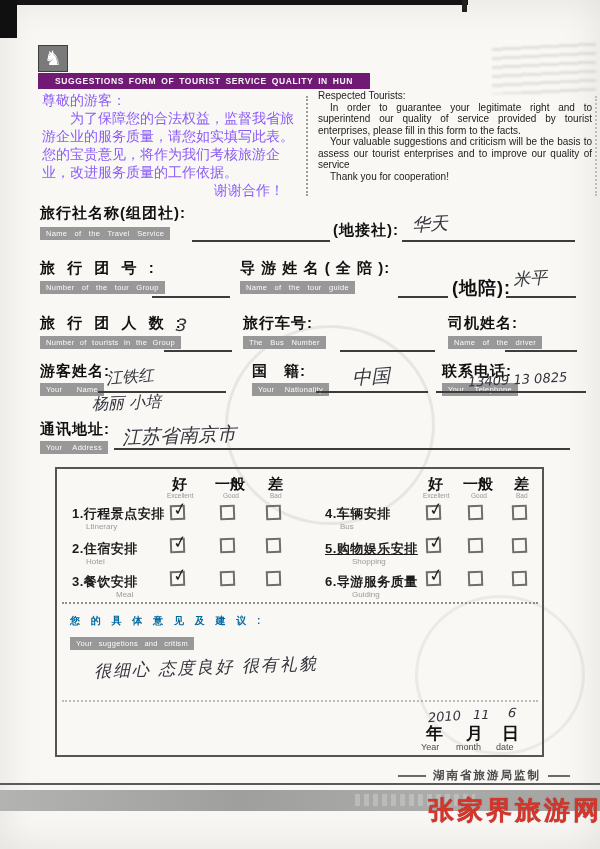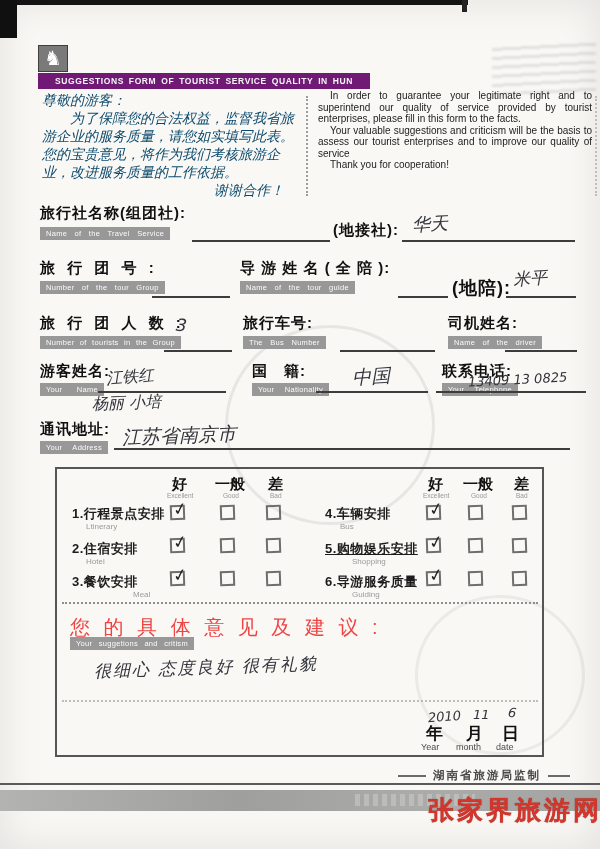--- a/index.html
+++ b/index.html
@@ -19,22 +19,22 @@
     background:repeating-linear-gradient(177deg,transparent 0 6px,#9a9a9a 6px 9px); filter:blur(1px); }
   .stamp-circle { border-radius:50%; border:3px solid rgba(140,140,140,0.17); }
   
   .logo { left:38px; top:45px; width:30px; height:27px; background:#7a7a7a; border:1px solid #3f3f3f;
     color:#fff; font-size:20px; line-height:25px; text-align:center; }
   .title-cn { left:76px; top:38px; font-size:25px; font-weight:bold; letter-spacing:2px; color:#111; }
   .title-band { left:38px; top:73px; width:332px; height:16px; background:#701a75;
     color:#f6f6f6; font-size:8.5px; font-weight:bold; letter-spacing:.6px; word-spacing:2px;
     text-align:center; line-height:16px; }
   
-  .intro-cn { left:42px; top:91px; width:260px; font-size:14px; line-height:18px; color:#0c4a6e;
-    font-style:italic; }
+  .intro-cn { left:42px; top:91px; width:260px; font-size:14px; line-height:18px; color:#8b5cf6;
+    }
   .intro-cn .indent { text-indent:2em; }
   .intro-cn .closing { text-align:right; padding-right:18px; }
   .v-dotted { border-left:2px dotted #9c9c9c; }
   .divider-mid { left:306px; top:96px; height:100px; }
   .divider-right { left:595px; top:96px; height:100px; opacity:.6; }
   .intro-en { left:318px; top:90px; width:274px; font-size:10px; line-height:11.5px; color:#222;
     text-align:justify; }
   .intro-en .indent { text-indent:12px; }
   
   .flabel { font-size:15px; font-weight:bold; color:#111; letter-spacing:1px; white-space:nowrap; }
@@ -45,21 +45,21 @@
   .hand { font-style:italic; color:#33343c; font-family:"DejaVu Sans", sans-serif; white-space:nowrap; }
   
   .rate-box { left:55px; top:467px; width:489px; height:290px; border:2px solid #555; background:transparent; }
   .col-h { font-size:15px; font-weight:bold; color:#111; }
   .col-sub { font-size:6.5px; color:#979797; }
   .item-label { font-size:13px; font-weight:bold; color:#1c1c1c; letter-spacing:.5px; white-space:nowrap; }
   .item-sub { font-size:8px; color:#9a9a9a; }
   .cbox { width:15px; height:15px; border:2px solid #6e6e6e; transform:rotate(-2deg); }
   .cbox .mark { position:absolute; top:-8px; left:1px; font-size:17px; color:#222; transform:rotate(-8deg); }
   .h-dotted { border-top:2px dotted #8e8e8e; }
-  .sugg-label { font-size:20px; font-weight:normal; letter-spacing:4px; color:#ef4444; white-space:nowrap; }
+  .sugg-label { font-size:10px; font-weight:bold; letter-spacing:4px; color:#0369a1; white-space:nowrap; }
   
   .date-cn { font-size:17px; font-weight:bold; color:#111; }
   .date-en { font-size:9px; color:#4c4c4c; }
   
   .sup-dash { border-top:2px solid #6a6a6a; }
   .sup-text { font-size:11.5px; font-weight:bold; color:#474747; letter-spacing:2px; white-space:nowrap; }
   .foot-rule { left:0; top:783px; width:600px; height:2px; background:#5a5a5a; }
   .foot-band { left:0; top:790px; width:600px; height:21px;
     background:linear-gradient(90deg,#b3b3b1,#9f9f9d 40%,#ababa9 70%,#a3a3a1); }
   .foot-band-smudge { left:355px; top:794px; width:120px; height:12px; opacity:.5;
@@ -84,20 +84,21 @@
   <div class="abs title-band">SUGGESTIONS FORM OF TOURIST SERVICE QUALITY IN HUN</div>
 
   <div class="abs intro-cn">
     <div>尊敬的游客：</div>
     <div class="indent">为了保障您的合法权益，监督我省旅游企业的服务质量，请您如实填写此表。您的宝贵意见，将作为我们考核旅游企业，改进服务质量的工作依据。</div>
     <div class="closing">谢谢合作！</div>
   </div>
   <div class="abs v-dotted divider-mid"></div>
   <div class="abs v-dotted divider-right"></div>
   <div class="abs intro-en">
+    <div>Respected Tourists:</div>
     <div class="indent">In order to guarantee your legitimate right and to superintend our quality of service provided by tourist enterprises, please fill in this form to the facts.</div>
     <div class="indent">Your valuable suggestions and criticism will be the basis to assess our tourist enterprises and to improve our quality of service</div>
     <div class="indent">Thank you for cooperation!</div>
   </div>
 
   <div class="abs flabel" style="left:40px; top:204px;">旅行社名称(组团社):</div>
   <div class="abs strip" style="left:40px; top:227px;">Name of the Travel Service</div>
   <div class="abs uline" style="left:192px; top:240px; width:138px;"></div>
   <div class="abs flabel" style="left:333px; top:221px;">(地接社):</div>
   <div class="abs hand" style="left:412px; top:212px; font-size:18px; transform:rotate(-3deg);">华天</div>
@@ -177,21 +178,21 @@
       <span class="mark">✓</span>
     </div>
   <div class="abs cbox" style="left:220px; top:538px;">
       <span class="mark"></span>
     </div>
   <div class="abs cbox" style="left:266px; top:538px;">
       <span class="mark"></span>
     </div>
 
   <div class="abs item-label" style="left:72px; top:573px;text-align:right;">3.餐饮安排</div>
-  <div class="abs item-sub" style="left:86px; top:590px;padding-left:47px;">Meal</div>
+  <div class="abs item-sub" style="left:69px; top:590px;padding-left:47px;">Meal</div>
   <div class="abs cbox" style="left:170px; top:571px;">
       <span class="mark">✓</span>
     </div>
   <div class="abs cbox" style="left:220px; top:571px;">
       <span class="mark"></span>
     </div>
   <div class="abs cbox" style="left:266px; top:571px;">
       <span class="mark"></span>
     </div>
 

